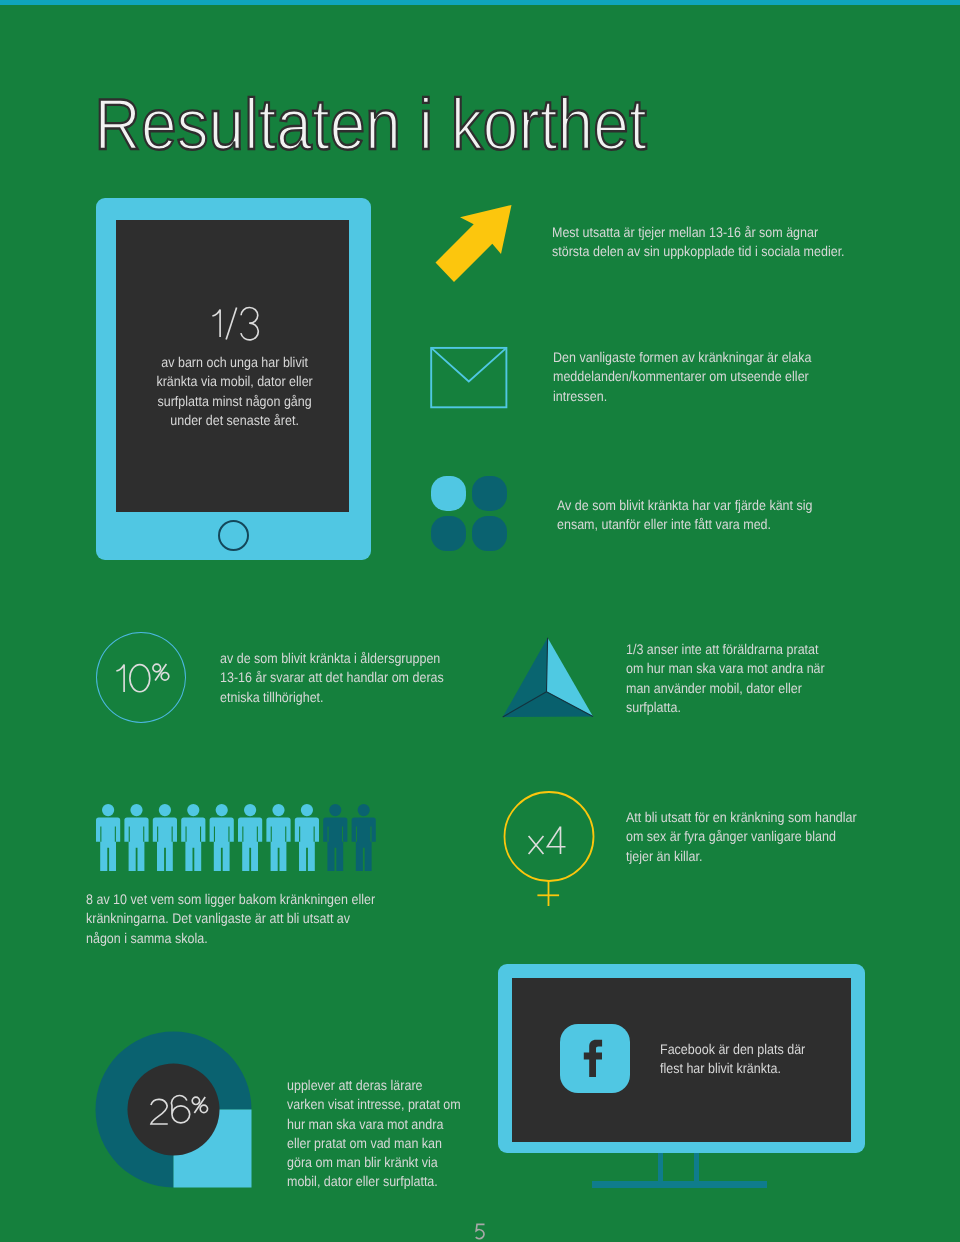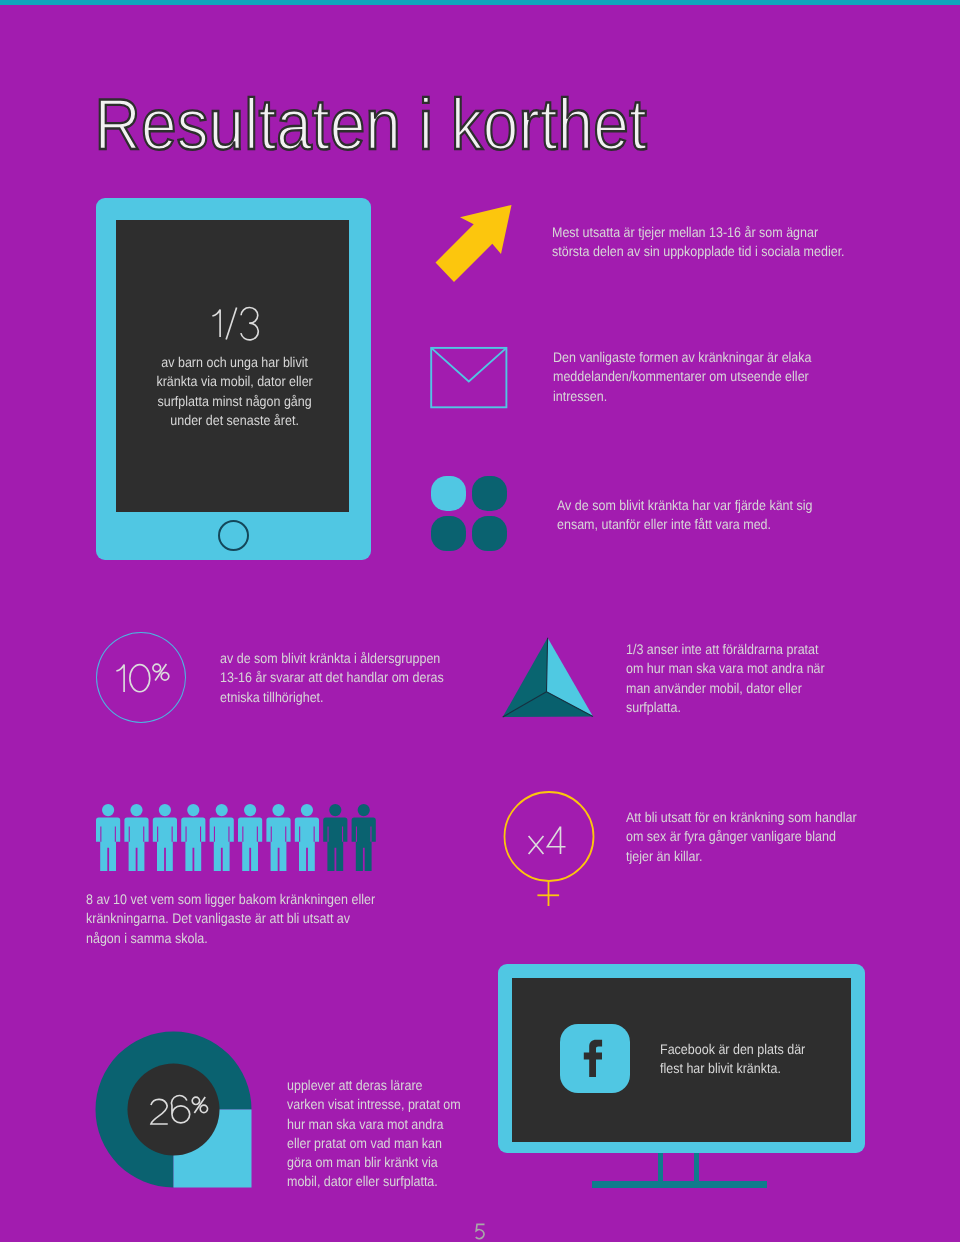--- a/index.html
+++ b/index.html
@@ -5,21 +5,21 @@
 <style>
   html,body{margin:0;padding:0;}
   body{
     width:960px;height:1242px;overflow:hidden;
     background:#2e2e2e;
     font-family:"Liberation Sans",sans-serif;
     -webkit-font-smoothing:antialiased;
     text-rendering:geometricPrecision;
   }
   *{-webkit-font-smoothing:antialiased;}
-  .page{position:relative;width:960px;height:1242px;background:#a21caf;overflow:hidden;}
+  .page{position:relative;width:960px;height:1242px;background:#15803d;overflow:hidden;}
   .topbar{position:absolute;left:0;top:0;width:960px;height:5px;background:#0fa5bc;}
 
   .title{position:absolute;left:0;top:0;width:960px;height:200px;overflow:visible;}
   .title text{font-family:"Liberation Sans",sans-serif;font-size:72px;
     fill:#f2f2f2;stroke:#2e2e2e;stroke-width:2.4px;}
 
   .txt{
     position:absolute;
     font-family:"Liberation Sans",sans-serif;
     color:#d7d7d7;font-size:14px;line-height:19.3px;

